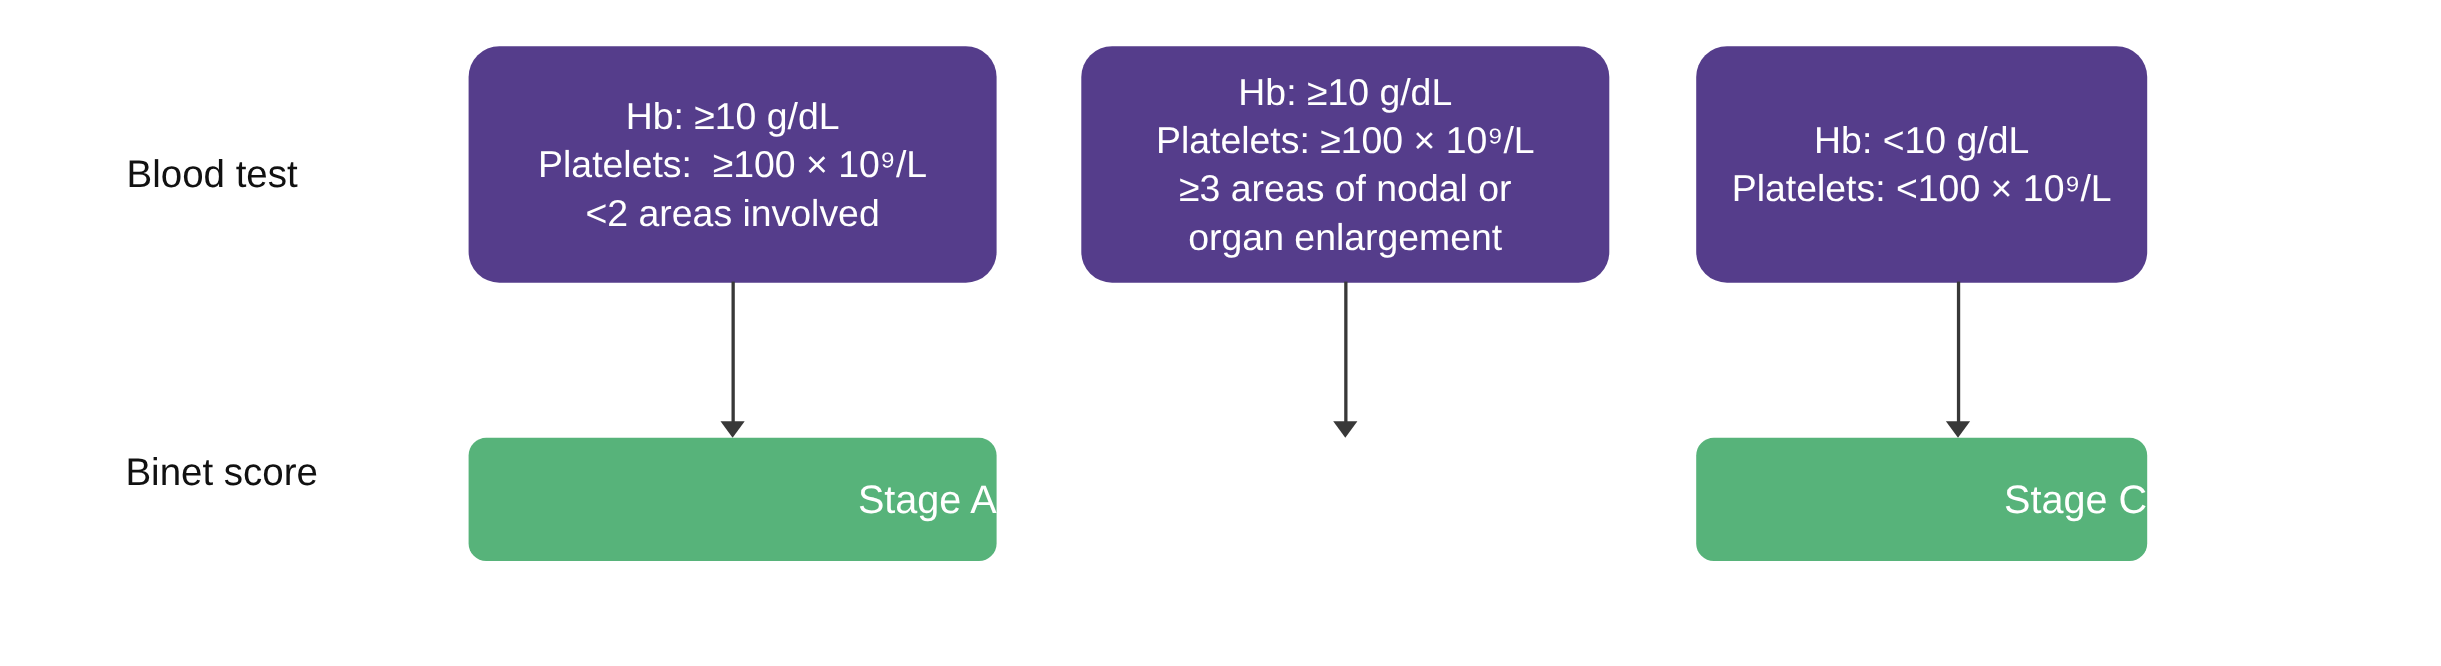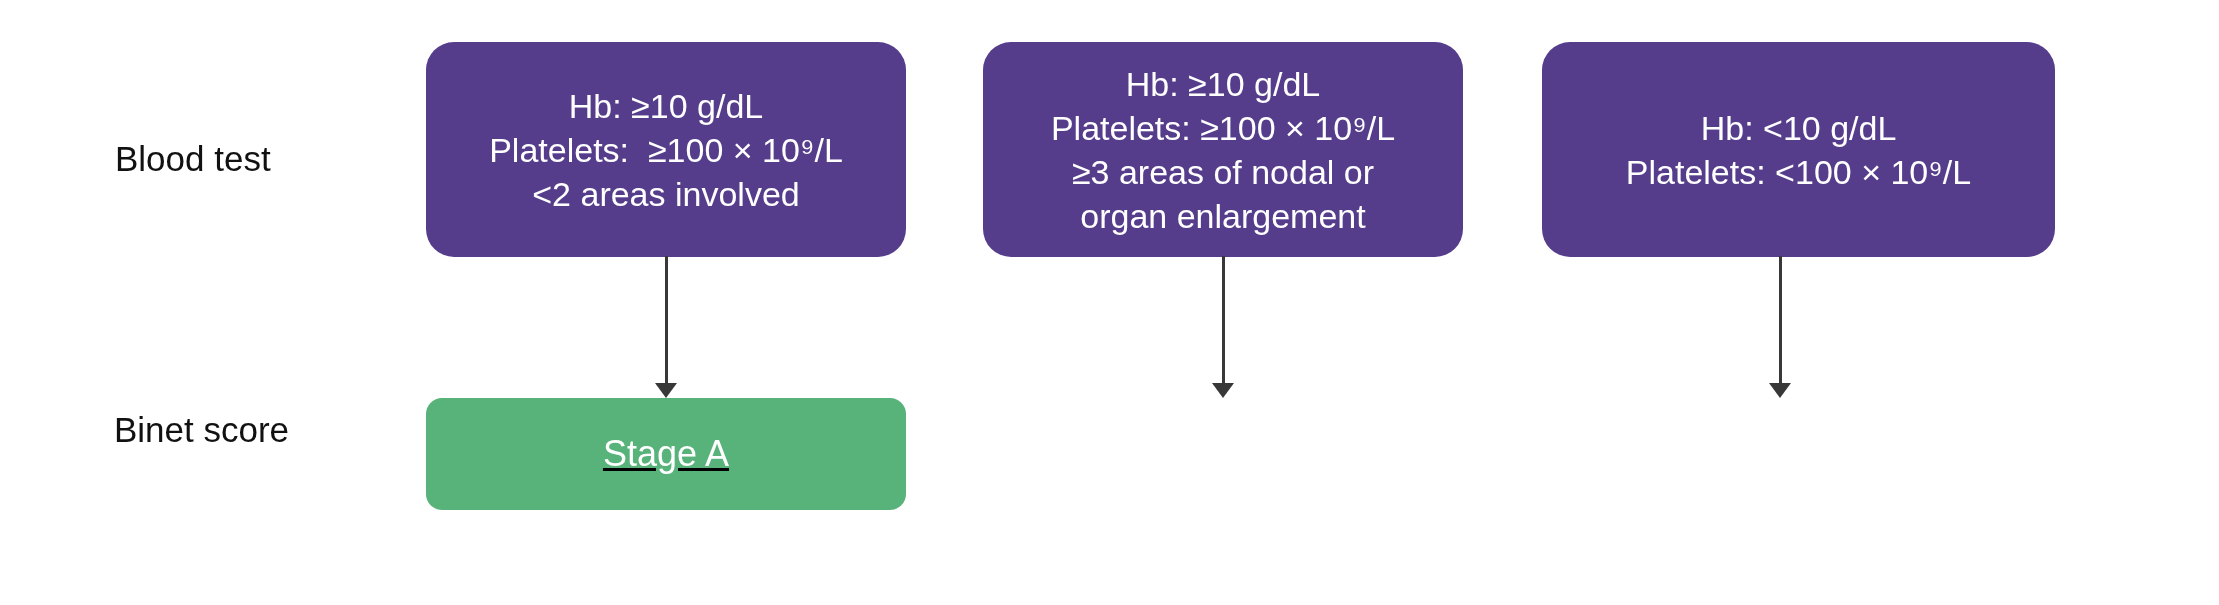--- a/index.html
+++ b/index.html
@@ -20,21 +20,21 @@
     font-size: 35px;
     line-height: 48px;
     color: var(--label-text, #111111);
     white-space: nowrap;
   }
   .label-blood { left: 115px; top: 135px; }
   .label-binet { left: 114px; top: 406px; }
 
   .col1 { left: 426px;  width: 480px; }
   .col2 { left: 983px;  width: 480px; }
-  .col3 { left: 1542px; width: 513px; }
+  .col3 { left: 1542px; width: 410px; }
 
   .criteria-box {
     position: absolute;
     top: 42px;
     height: 215px;
     background: var(--criteria-box, #553d8b);
     border-radius: 28px;
     display: flex;
     align-items: center;
     justify-content: center;
@@ -47,22 +47,21 @@
     white-space: pre-wrap;
   }
   .stage-box {
     position: absolute;
     top: 398px;
     height: 112px;
     background: var(--stage-box, #57b37a);
     border-radius: 16px;
     display: flex;
     align-items: center;
-    justify-content: center;
-    text-decoration: underline;
+    justify-content: flex-end;
   }
   .stage-text {
     color: var(--box-text, #ffffff);
     font-size: 36px;
     text-align: center;
     white-space: nowrap;
   }
   .arrow {
     position: absolute;
     top: 256px;
@@ -125,14 +124,17 @@
   </div>
 
   <div class="criteria-box col3">
     <div class="criteria-text">Hb: &lt;10 g/dL
 Platelets: &lt;100 × 10⁹/L</div>
   </div>
   <div class="arrow arrow-3">
     <div class="arrow-line"></div>
     <div class="arrow-head"></div>
   </div>
+  <div class="stage-box col3">
+    <div class="stage-text">Stage C</div>
+  </div>
 
 </div>
 
 </body></html>

